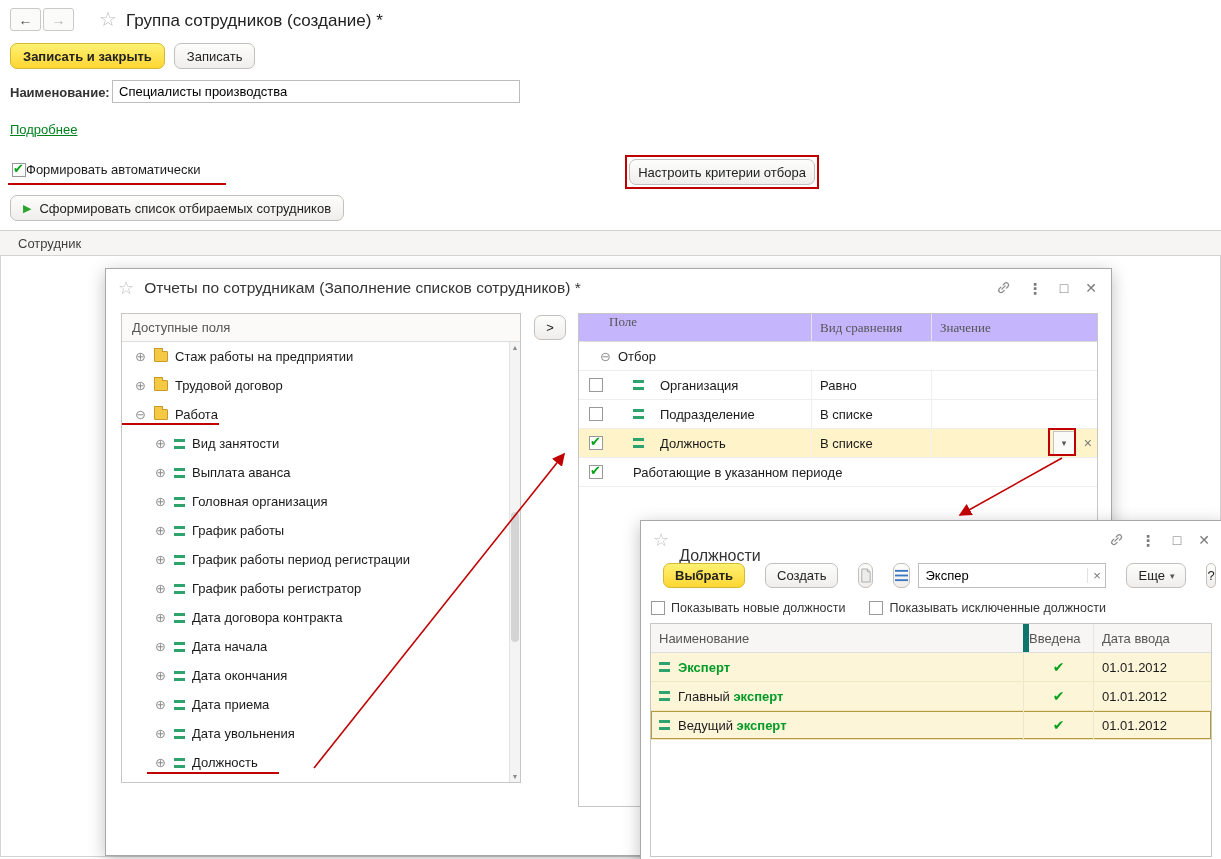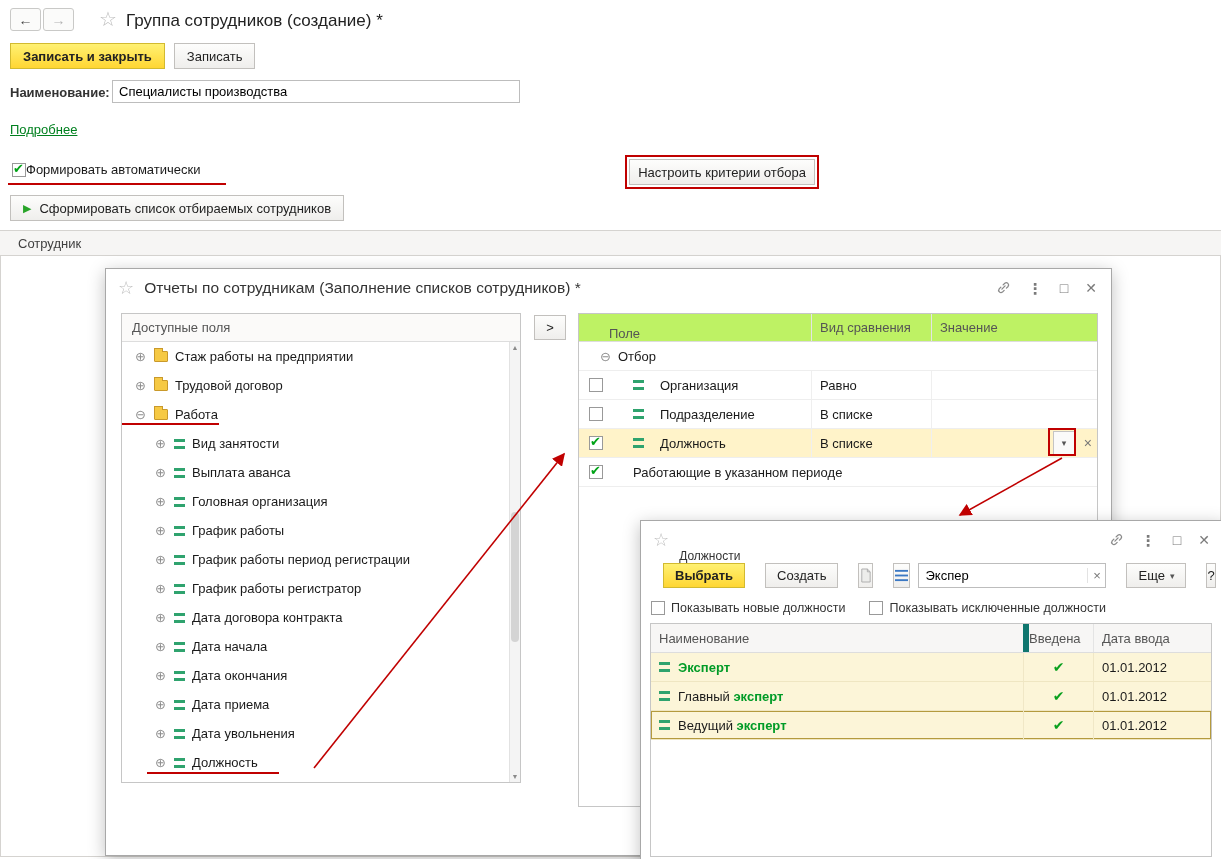--- a/index.html
+++ b/index.html
@@ -13,21 +13,21 @@
     border:1px solid #C9C9C7; border-radius:3px; display:flex; align-items:center;
     justify-content:center; color:#444; font-size:14px; cursor:pointer; }
   .nav-back { left:10px; }
   .nav-fwd  { left:43px; color:#B3B3B3; }
   .star-main { position:absolute; left:99px; top:7px; color:#BDBDBD; font-size:20px; }
   .page-title { position:absolute; left:126px; top:11px; font-size:17px; color:#222; }
 
   
   .btn { display:inline-flex; align-items:center; justify-content:center; height:26px;
     padding:0 12px; background:linear-gradient(#FDFDFC,#EFEEEC); border:1px solid #C2C0BD;
-    border-radius:0; font-size:13px; color:#222; cursor:pointer; white-space:nowrap;text-align:center; }
+    border-radius:7px; font-size:13px; color:#222; cursor:pointer; white-space:nowrap;text-align:center; }
   .btn-yellow { background:linear-gradient(#FFF173,#FFD633); border-color:#D2BA30; font-weight:bold; }
   .cmd-bar { position:absolute; left:10px; top:43px; display:flex; gap:9px; }
 
   .name-label { position:absolute; left:10px; top:85px; color:#333;font-weight:bold; }
   .name-input { position:absolute; left:112px; top:80px; width:408px; height:23px;
     border:1px solid #BDBDBD; padding:0 6px; font:13px "Liberation Sans","DejaVu Sans",sans-serif; }
   .link-more { position:absolute; left:10px; top:122px; color:#00801F; text-decoration:underline; cursor:pointer; }
 
   .checkbox { width:14px; height:14px; border:1px solid #999; background:#fff; display:inline-block;
     position:relative; flex:none; cursor:pointer; }
@@ -75,21 +75,21 @@
   .vscroll { position:absolute; right:0; top:28px; bottom:0; width:11px; background:#F4F4F4;
     border-left:1px solid #E2E2E2; }
   .vscroll .arr { position:absolute; left:0; width:10px; text-align:center; font-size:7px; color:#8A8A8A; }
   .vscroll .arr.up { top:2px; } .vscroll .arr.dn { bottom:2px; }
   .vscroll .thumb { position:absolute; left:1px; width:8px; top:170px; height:130px; background:#D4D4D4; border-radius:4px; }
 
   .move-btn { position:absolute; left:428px; top:46px; width:32px; height:25px; }
 
   
   .filter-panel { position:absolute; left:472px; top:44px; width:520px; height:494px; border:1px solid #C6C6C6; }
-  .fheader { height:28px; display:flex; background:#bef264; border-bottom:1px solid #DDD; color:#555; align-items:flex-end; }
+  .fheader { height:28px; display:flex; background:#c4b5fd; border-bottom:1px solid #DDD; color:#555; align-items:flex-start;font-family:Liberation Serif, serif; }
   .fh-field { width:232px; padding-left:30px; } .fh-cmp { width:120px; padding-left:8px; border-left:1px solid #E4E4E4; align-self:stretch; display:flex; align-items:center; }
   .fh-val { flex:1; padding-left:8px; border-left:1px solid #E4E4E4; align-self:stretch; display:flex; align-items:center; }
   .frow { height:29px; display:flex; align-items:center; border-bottom:1px solid #EEE; }
   .frow.selected { background:#FFF3C9; }
   .cell-field { width:232px; display:flex; align-items:center; gap:16px; padding-left:10px; height:100%;text-align:right; }
   .cell-cmp { width:120px; padding-left:8px; border-left:1px solid #EFEFEF; height:100%; display:flex; align-items:center; }
   .cell-val { flex:1; border-left:1px solid #EFEFEF; height:100%; position:relative; }
   .frow.group { padding-left:20px; gap:6px; }
   .attr-gap { margin-left:14px; }
   .dd-btn { position:absolute; right:22px; top:2px; width:22px; height:24px; border:1px solid #C4C4C4;
@@ -325,21 +325,21 @@
           <span class="checkbox checked"></span>
           <span style="margin-left:14px;">Работающие в указанном периоде</span>
         </div>
       </div>
     </div>
   </div>
 
   <div class="dlg dlg2">
     <div class="dlg-titlebar">
       <span class="dlg-star">☆</span>
-      <span class="dlg-title" style="font-size:12px;margin-top:32px;">Должности</span>
+      <span class="dlg-title" style="font-size:16px;margin-top:32px;">Должности</span>
       <span class="win-icons">
         <span>
           <svg width="15" height="15" viewBox="0 0 16 16">
               <path d="M6.3 9.7 L9.7 6.3 M5.2 7.6 L3.4 9.4 a2.5 2.5 0 0 0 3.5 3.5 L8.7 11.1 M7.6 5.2 L9.4 3.4 a2.5 2.5 0 0 1 3.5 3.5 L11.1 8.7" stroke="#8a8a8a" fill="none" stroke-width="1.4" stroke-linecap="round"></path>
             </svg>
         </span>
         <span class="icon-dots">⋮</span>
         <span class="icon-max">□</span>
         <span class="icon-close">✕</span>
       </span>

